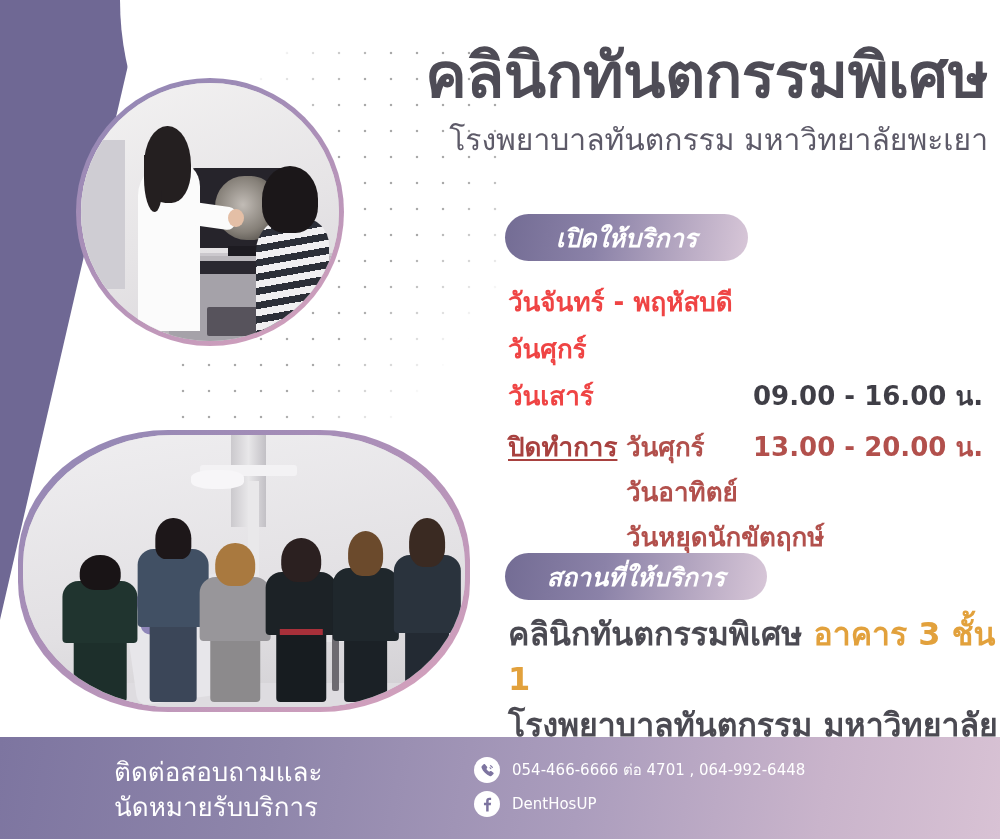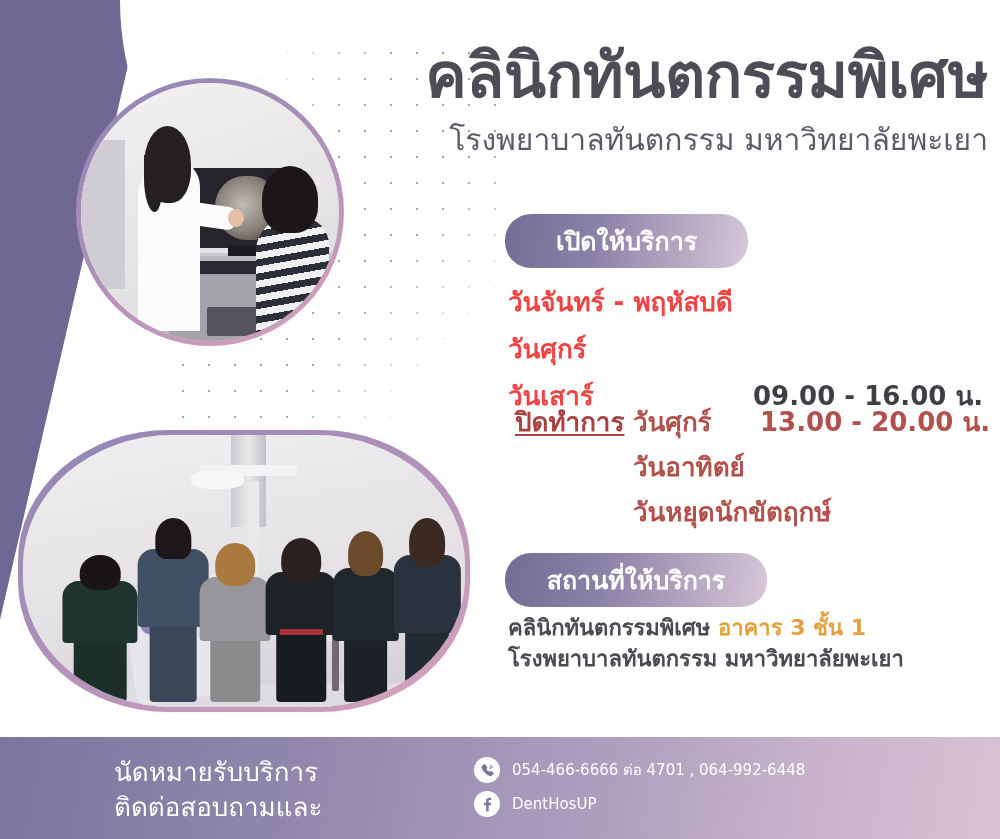--- a/index.html
+++ b/index.html
@@ -151,26 +151,26 @@
     text-align:right;
     font-size:30px;line-height:1.2;
     font-weight:400;
     color:#5d5a68;
     z-index:8;
   }
 
   
   .pill{
     position:absolute;z-index:8;
-    height:54px;
+    height:47px;
     display:flex;align-items:center;justify-content:center;
     border-radius:26px;
     background:linear-gradient(100deg,#736c94 0%,#8b82a8 38%,#b6a8c2 72%,#d8c7d8 100%);
     color:#ffffff;
-    font-size:25px;font-weight:700;
+    font-size:25px;font-weight:700;font-style:italic;
     padding:0 34px;
     box-sizing:border-box;
   }
   #pill-hours{left:505px;top:214px;width:243px;}
   #pill-place{left:505px;top:553px;width:262px;}
 
   
   .sched{
     position:absolute;left:508px;top:281px;z-index:8;
     font-size:0;
@@ -179,21 +179,21 @@
   .sday{
     width:245px;
     font-size:26px;font-weight:700;color:#ef4444;
     white-space:nowrap;
   }
   .stime{
     font-size:26px;font-weight:700;color:#3f3e46;
     white-space:nowrap;
   }
   .closed-block{
-    position:absolute;left:508px;top:401px;z-index:8;margin-left:7px;
+    position:absolute;left:508px;top:426px;z-index:8;
   }
   .crow{display:flex;align-items:baseline;margin-bottom:4px;}
   .clabel{
     width:118px;
     font-size:26px;font-weight:700;color:#a8413f;
     text-decoration:underline;
     text-underline-offset:3px;
     white-space:nowrap;
   }
   .clabel.blank{text-decoration:none;}
@@ -203,21 +203,21 @@
     white-space:nowrap;
   }
   .ctime{
     font-size:26px;font-weight:700;color:#b2504c;
     white-space:nowrap;
   }
 
   
   .place{
     position:absolute;left:508px;top:612px;z-index:8;
-    font-size:22px;font-weight:700;color:#4b4a52;
+    font-size:32px;font-weight:700;color:#4b4a52;
     line-height:1.42;
   }
   .place .accent{color:#e2a13c;}
 
   
   .footer{
     position:absolute;left:0;top:737px;width:1000px;height:102px;
     z-index:9;
     background:linear-gradient(100deg,#7d75a0 0%,#8f86ab 28%,#ab9dbd 58%,#c9b4cb 82%,#d8c2d4 100%);
   }
@@ -381,22 +381,22 @@
   <div class="place">
     <div>
       <span>คลินิกทันตกรรมพิเศษ</span>
       <span class="accent">อาคาร 3 ชั้น 1</span>
     </div>
     <div>โรงพยาบาลทันตกรรม มหาวิทยาลัยพะเยา</div>
   </div>
 
   <div class="footer">
     <div class="footer-left">
+      <div>ติดต่อสอบถามและ</div>
       <div>นัดหมายรับบริการ</div>
-      <div>ติดต่อสอบถามและ</div>
     </div>
     <div class="footer-right">
       <div class="frow">
         <span class="ficon">
           <svg width="17" height="17" viewBox="0 0 24 24" aria-hidden="true">
             <path fill="#7d74a0" d="M6.6 3.2 4.1 5.7c-.6.6-.8 1.5-.5 2.3 1 2.7 2.6 5.2 4.7 7.3s4.6 3.7 7.3 4.7c.8.3 1.7.1 2.3-.5l2.5-2.5c.5-.5.5-1.3 0-1.8l-2.8-2.3c-.4-.4-1.1-.4-1.6-.1l-1.7 1.1c-1.6-.9-3-2.3-3.9-3.9l1.1-1.7c.3-.5.3-1.2-.1-1.6L8.4 3.2c-.5-.5-1.3-.5-1.8 0z"></path>
             <path fill="none" stroke="#7d74a0" stroke-width="1.6" stroke-linecap="round" d="M16.2 5.2c1.2.4 2.2 1.4 2.6 2.6M15.4 8.1c.6.2 1.1.7 1.3 1.3"></path>
           </svg>
         </span>
         <span class="ftext">054-466-6666 ต่อ 4701 , 064-992-6448</span>

